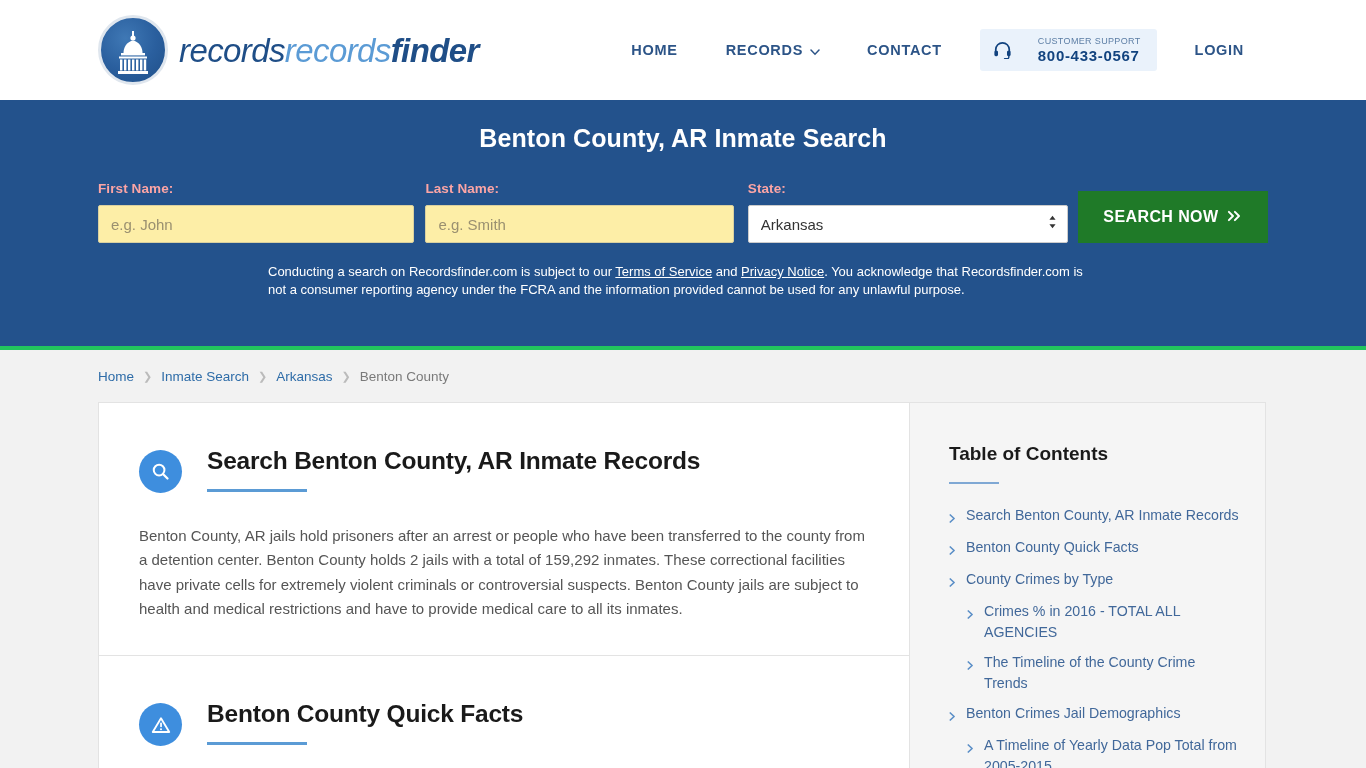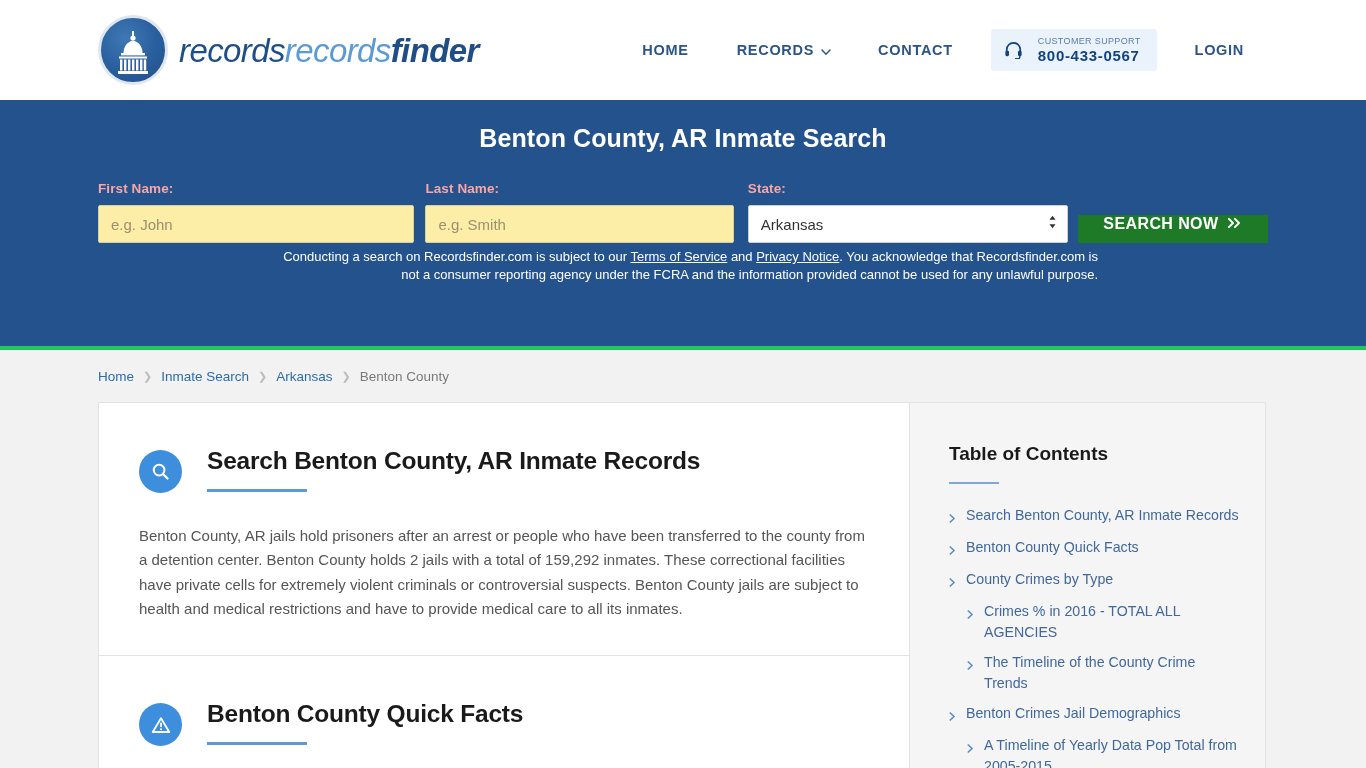--- a/index.html
+++ b/index.html
@@ -47,21 +47,21 @@
   }
   .nav a {
     color: #2c5487; text-decoration: none; font-weight: 600;
     padding: 0 24px; white-space: nowrap;
     display: inline-flex; align-items: center; gap: 7px;
   }
   .caret { display:inline-block; width: 9px; height: 9px; position: relative; top: -2px;}
   .support-box {
     background: #eaf2fb; border-radius: 3px;
     padding: 8px 16px 7px 13px; margin: 0 14px;
-    display: flex; align-items: center; gap: 15px;
+    display: flex; align-items: center; gap: 26px;
   }
   .support-text { line-height: 1.05; }
   .support-label { font-size: 9px; color: #5c7ea5; letter-spacing: .35px; display:block; }
   .support-phone { font-size: 15px; color: #12437f; font-weight: 700; display:block; margin-top: 2px; }
 
   
   .hero {
     background: #23528c;
     padding: 24px 98px 0;
     height: 250px;
@@ -92,30 +92,30 @@
     background: #ffffff; border: 1px solid #ccc; color: #333;
     -webkit-appearance: none; appearance: none;
     padding-right: 28px;
   }
   .sel-wrap { position: relative; }
   .sel-arrows {
     position: absolute; right: 11px; top: 50%; transform: translateY(-50%);
     pointer-events: none;
   }
   .btn-search {
-    height: 28px; background: #1f7a28; border: none; color: #fff;
+    height: 52px; background: #1f7a28; border: none; color: #fff;
     font-size: 16px; font-weight: 700; letter-spacing: .4px;
     padding: 0 18px; cursor: pointer; white-space: nowrap;
     font-family: "Liberation Sans", sans-serif;
-    display: inline-flex; gap: 9px;
+    display: inline-flex; align-items: center; gap: 9px;
     width: 191px; justify-content: center;
   }
   .disclaimer {
     color: #ffffff; font-size: 13px; line-height: 1.42;
-    text-align: right; max-width: 830px; margin: 5px auto 0;
+    text-align: left; max-width: 830px; margin: 20px auto 0;
   }
   .disclaimer a { color: #fff; text-decoration: underline; }
 
   
   .crumbs {
     height: 52px; background: #f2f2f2;
     display: flex; align-items: center; gap: 0;
     padding: 0 98px; font-size: 13.5px;
   }
   .crumbs a { color: #2e6ca8; text-decoration: none; }

